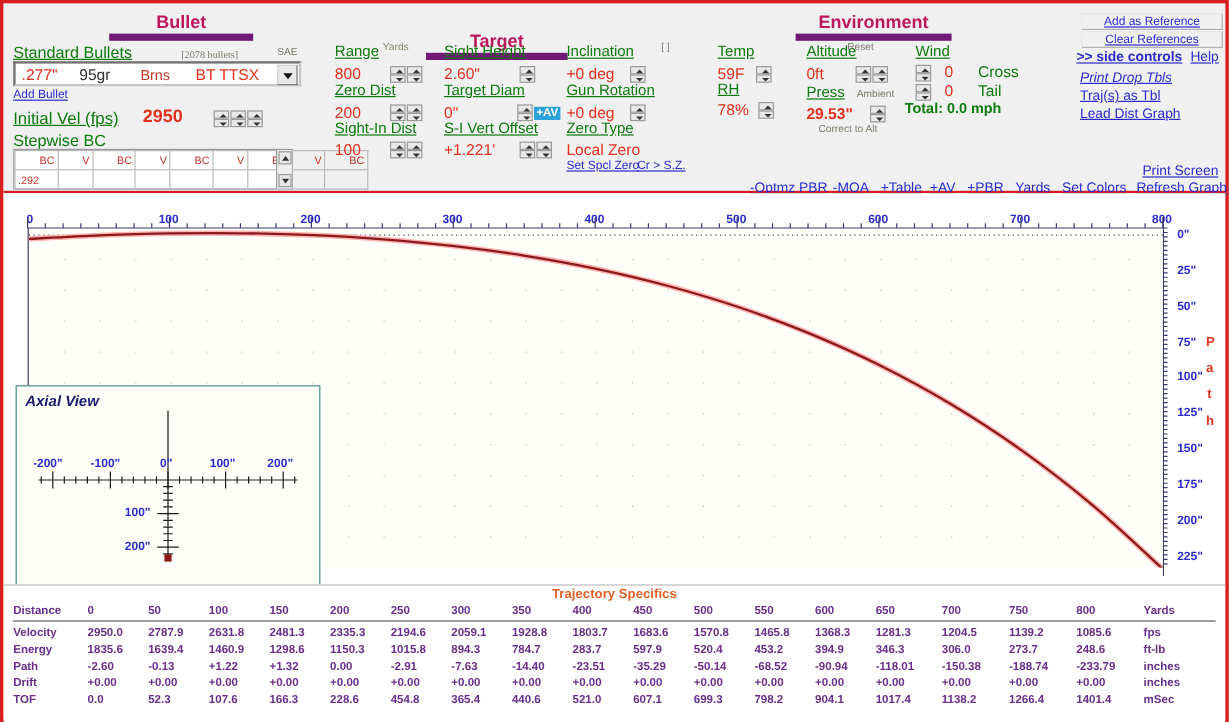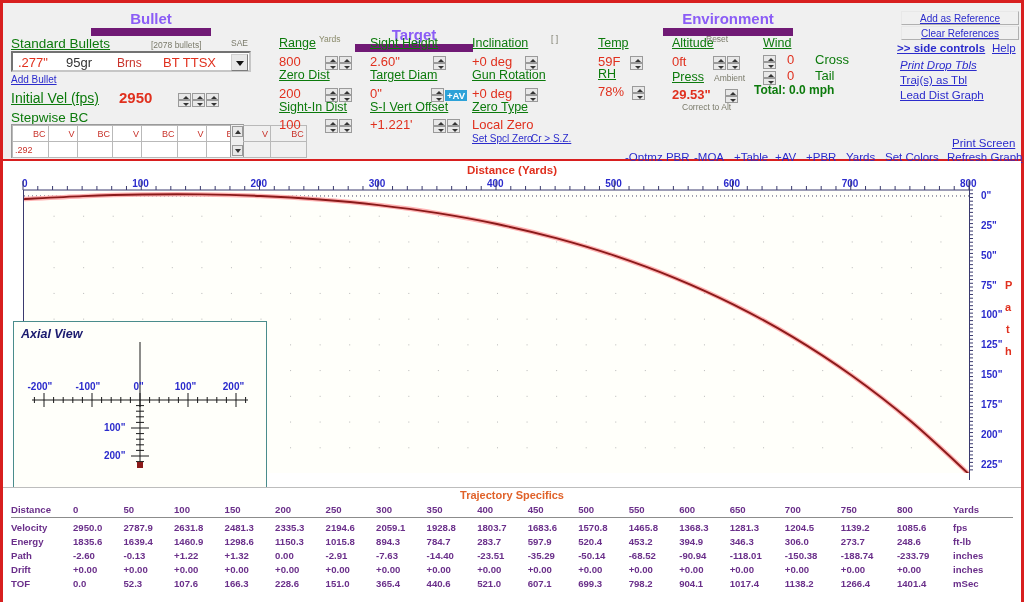--- a/index.html
+++ b/index.html
@@ -17,23 +17,23 @@
   }
   
   #toppanel{
     position:absolute;left:0;top:0;width:1018px;height:158px;
     background:#f0f0f0;
     border-bottom:2px solid #d81f1f;
     box-sizing:border-box;
   }
   .sectitle{
     position:absolute;
-    color:#8b5cf6;font-weight:bold;font-size:15px;
+    color:#be185d;font-weight:bold;font-size:15px;
     text-align:center;
-    border-bottom:8px solid #701a75;
+    border-bottom:6px solid #701a75;
     padding-bottom:1px;
   }
   .lbl{color:#0c7a0c;font-size:12.5px;text-decoration:underline;white-space:nowrap;}
   .lblp{color:#0c7a0c;font-size:12.5px;white-space:nowrap;}
   .val{color:#e0301e;font-size:13px;white-space:nowrap;}
   .tiny{color:#7a7a6a;font-size:8.5px;white-space:nowrap;}
   .lnk{color:#2b2bcc;font-size:10px;text-decoration:underline;white-space:nowrap;cursor:pointer;}
   .lnk2{color:#2b2bcc;font-size:11.5px;text-decoration:underline;white-space:nowrap;cursor:pointer;}
   .ab{position:absolute;}
 
@@ -159,21 +159,21 @@
 </head>
 <body>
 
 <div id="app">
 
   <div id="toppanel">
 
     <div class="sectitle" style="left:88px;top:7px;width:120px;">Bullet</div>
 
     <div class="ab lbl" style="left:8px;top:33px;font-size:13.5px;">Standard Bullets</div>
-    <div class="ab tiny" style="left:148px;top:37px;">[2078 bullets]</div>
+    <div class="ab tiny" style="left:148px;top:37px;font-family:Liberation Serif, serif;">[2078 bullets]</div>
     <div class="ab tiny" style="left:228px;top:35px;">SAE</div>
 
     <div class="bsel">
       <span class="cap">.277"</span>
       <span class="gr">95gr</span>
       <span class="bm">Brns</span>
       <span class="nm">BT TTSX</span>
       <span class="arrow"></span>
     </div>
 
@@ -330,21 +330,20 @@
 
     <div class="ab lnk2" style="left:622px;top:148px;">-Optmz PBR</div>
     <div class="ab lnk2" style="left:691px;top:148px;">-MOA</div>
     <div class="ab lnk2" style="left:731px;top:148px;">+Table</div>
     <div class="ab lnk2" style="left:772px;top:148px;">+AV</div>
     <div class="ab lnk2" style="left:803px;top:148px;">+PBR</div>
     <div class="ab lnk2" style="left:843px;top:148px;">Yards</div>
   </div>
 
   <div id="graph">
-    <div class="axis-title" id="x-axis-title" style="left:0;top:3px;width:1018px;text-align:center;">Distance  (Yards)</div>
 
     <div id="xticks">
         <div class="tickx" style="left: 19px; top: 17px;">0</div>
         <div class="tickx" style="left: 129.25px; top: 17px;">100</div>
         <div class="tickx" style="left: 247.5px; top: 17px;">200</div>
         <div class="tickx" style="left: 365.75px; top: 17px;">300</div>
         <div class="tickx" style="left: 484px; top: 17px;">400</div>
         <div class="tickx" style="left: 602.25px; top: 17px;">500</div>
         <div class="tickx" style="left: 720.5px; top: 17px;">600</div>
         <div class="tickx" style="left: 838.75px; top: 17px;">700</div>
@@ -1004,21 +1003,21 @@
             <td>+0.00</td>
             <td class="unit">inches</td>
           </tr>
           <tr>
             <td class="rh">TOF</td>
             <td>0.0</td>
             <td>52.3</td>
             <td>107.6</td>
             <td>166.3</td>
             <td>228.6</td>
-            <td>151.0</td>
+            <td>454.8</td>
             <td>365.4</td>
             <td>440.6</td>
             <td>521.0</td>
             <td>607.1</td>
             <td>699.3</td>
             <td>798.2</td>
             <td>904.1</td>
             <td>1017.4</td>
             <td>1138.2</td>
             <td>1266.4</td>

